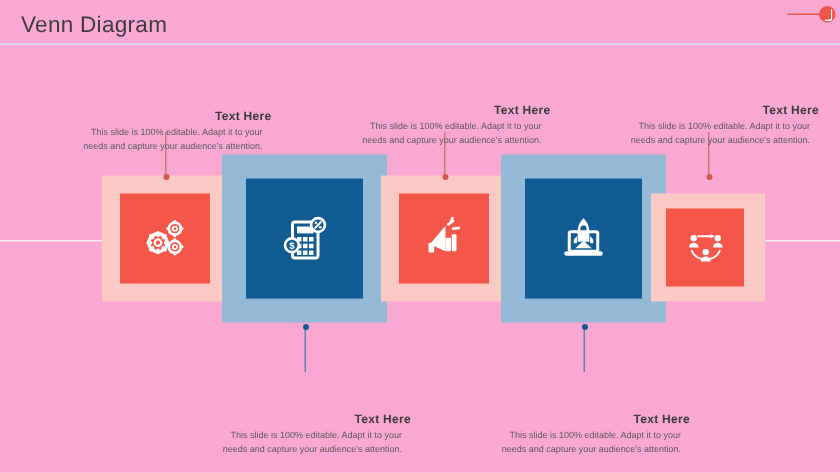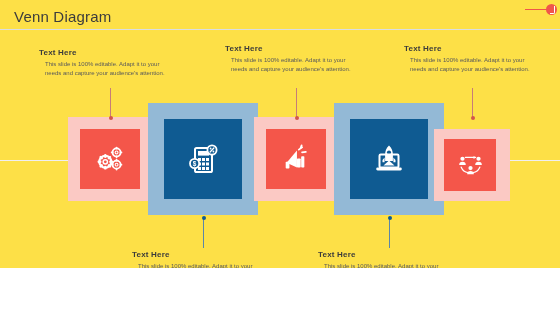--- a/index.html
+++ b/index.html
@@ -9,22 +9,22 @@
   body {
     width: 560px;
     height: 315px;
     background: #ffffff;
     font-family: "Liberation Sans", sans-serif;
     overflow: hidden;
   }
   .slide {
     position: relative;
     width: 560px;
-    height: 268px;
-    background: #fde047;
+    height: 315px;
+    background: #f9a8d4;
     overflow: hidden;
   }
 
   
   .title-bar {
     position: absolute;
     left: 0;
     top: 0;
     width: 560px;
     height: 30px;
@@ -142,22 +142,23 @@
     height: 4px;
     border-radius: 50%;
     background: #d2564b;
     left: -1.5px;
   }
   .connector .knob.navy { background: #0f5b92; }
 
   
   .textblock {
     position: absolute;
-    text-align: left;
+    text-align: right;
     width: 142px;
+    margin-top: 25px;
   }
   .tb-heading {
     font-size: 8px;
     font-weight: bold;
     color: #3b3b3b;
     letter-spacing: 0.2px;
     margin: 0 0 2px 0;
     line-height: 10px;
   }
   .tb-body {

